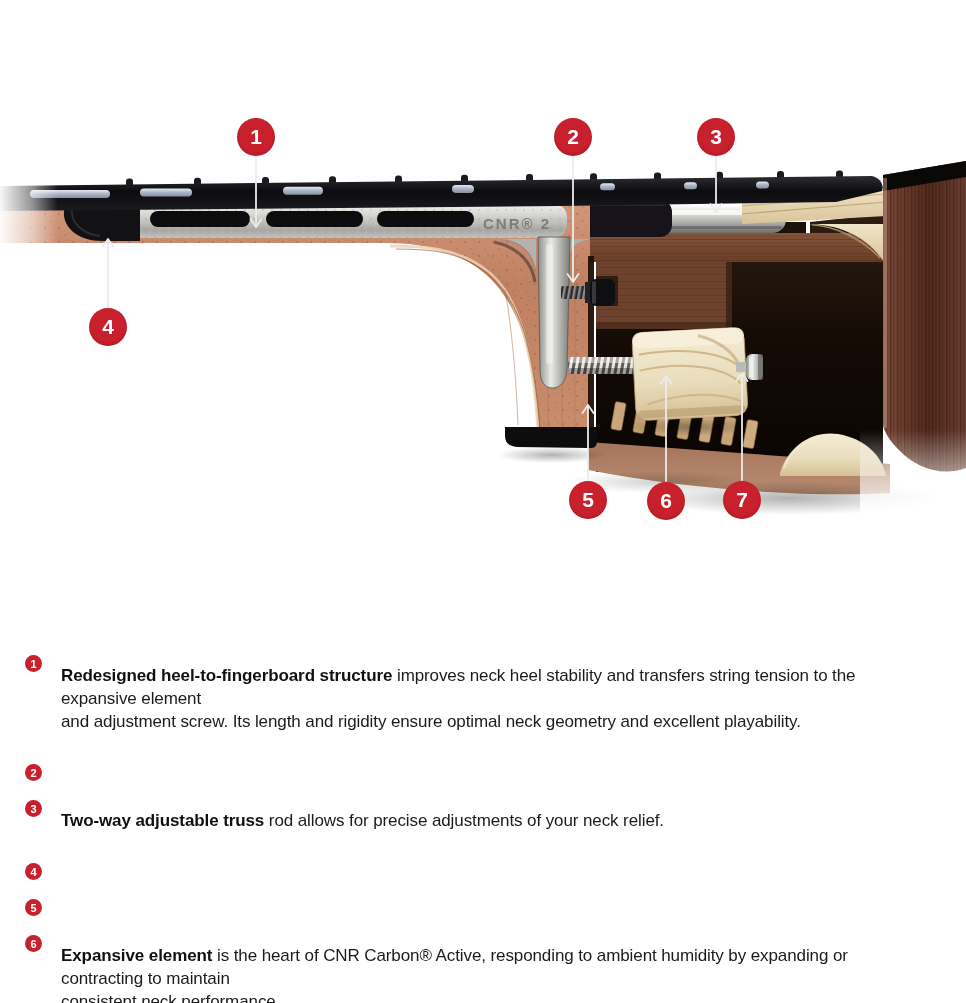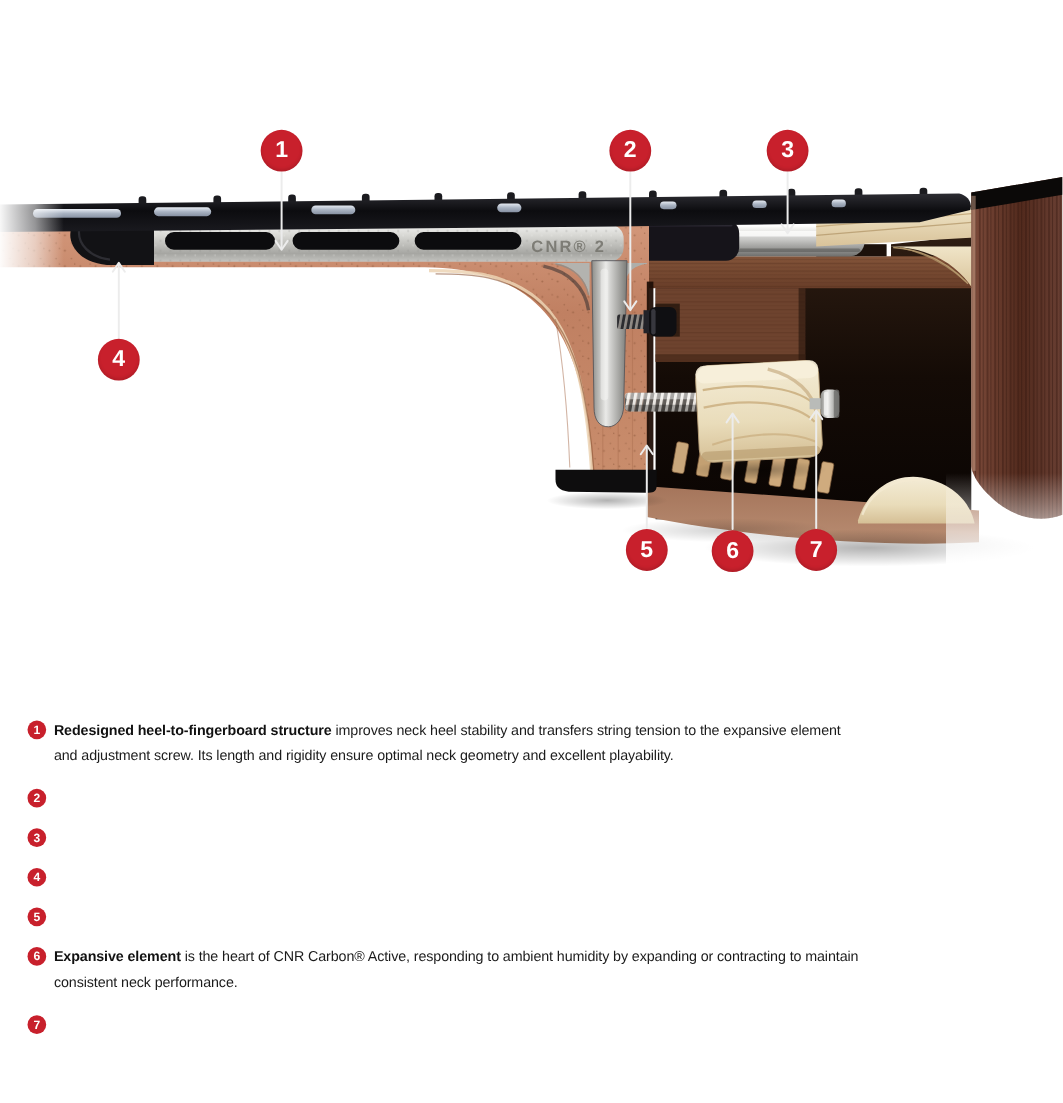--- a/index.html
+++ b/index.html
@@ -8,21 +8,21 @@
   .artwork{position:absolute;left:0;top:0;}
   .callout-badge{position:absolute;width:38px;height:38px;border-radius:50%;
     background:#c8202c;color:#ffffff;font-size:21px;font-weight:700;
     display:flex;align-items:center;justify-content:center;
     box-shadow:inset 0 -2px 3px rgba(0,0,0,.12);}
   .legend{position:absolute;top:652px;left:25px;right:20px;}
   .legend-item{display:flex;align-items:flex-start;gap:7px;margin-bottom:16px;}
   .lbadge{flex:0 0 auto;width:17px;height:17px;border-radius:50%;background:#c8202c;
     color:#fff;font-size:11px;font-weight:700;display:flex;align-items:center;
     justify-content:center;margin-top:3px;}
-  .ltext{margin:0;font-size:13px;line-height:23px;color:#1b1b1b;
+  .ltext{margin:12px;font-size:17px;line-height:23px;color:#1b1b1b;
     white-space:pre-line;letter-spacing:-0.1px;}
   .ltext strong{font-weight:700;color:#111;}
 </style>
 </head>
 <body>
 
 <div class="stage">
 
   <svg class="artwork" width="966" height="560" viewBox="0 0 966 560">
     <defs>
@@ -321,20 +321,21 @@
     <div class="legend-item">
       <span class="lbadge">1</span>
       <p class="ltext"><strong>Redesigned heel-to-fingerboard structure</strong><span> improves neck heel stability and transfers string tension to the expansive element
 and adjustment screw. Its length and rigidity ensure optimal neck geometry and excellent playability.</span></p>
     </div>
     <div class="legend-item">
       <span class="lbadge">2</span>
     </div>
     <div class="legend-item">
       <span class="lbadge">3</span>
+      <p class="ltext"><strong>Two-way adjustable truss</strong><span> rod allows for precise adjustments of your neck relief.</span></p>
     </div>
     <div class="legend-item">
       <span class="lbadge">4</span>
     </div>
     <div class="legend-item">
       <span class="lbadge">5</span>
     </div>
     <div class="legend-item">
       <span class="lbadge">6</span>
       <p class="ltext"><strong>Expansive element</strong><span> is the heart of CNR Carbon® Active, responding to ambient humidity by expanding or contracting to maintain

